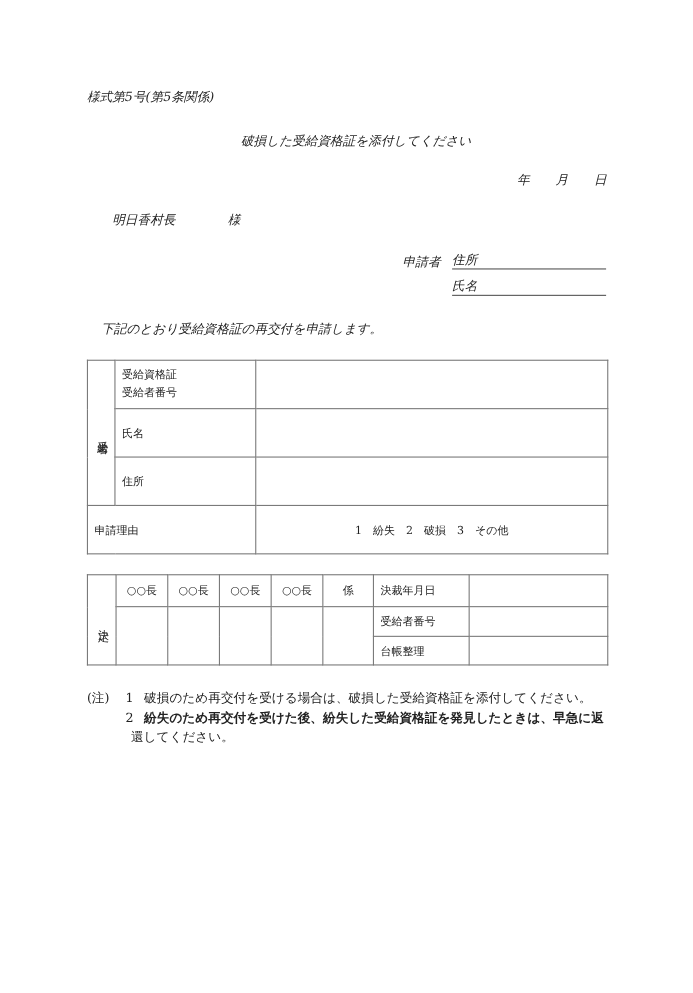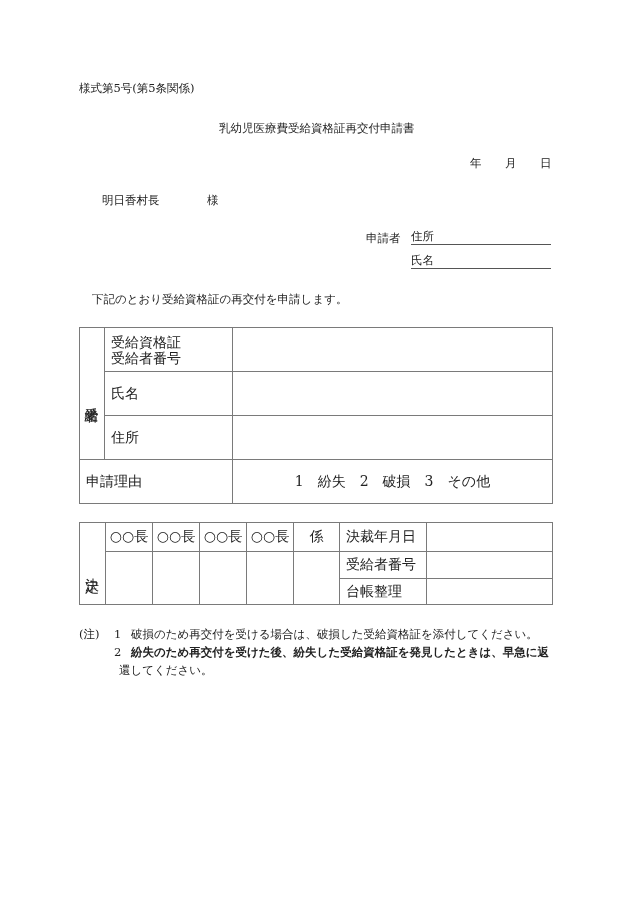--- a/index.html
+++ b/index.html
@@ -1,32 +1,32 @@
 <!DOCTYPE html>
 <html><head>
 <meta charset="utf-8">
 <style>
   html, body { margin: 0; padding: 0; background: #ffffff; }
   body { width: 630px; height: 903px; position: relative; overflow: hidden;
          font-family: "DejaVu Serif", "Liberation Serif", serif; color: #222; font-size: 11.5px; }
-  .abs { position: absolute; white-space: nowrap; }
+  .abs { position: absolute; white-space: nowrap; font-style: italic; }
   .uline { border-bottom: 1px solid #555; }
   table { border-collapse: collapse; position: absolute; }
-  td { border: 1px solid #7a7a7a; padding: 0; font-size: 14px; vertical-align: middle; }
+  td { border: 1px solid #7a7a7a; padding: 0; font-size: 10px; vertical-align: middle; }
   .vert { writing-mode: vertical-rl; text-orientation: upright; letter-spacing: 1px; }
   .center { text-align: center; }
   .pad { padding-left: 6px; }
   .note { position: absolute; font-size: 11.5px; white-space: nowrap; }
 </style>
 </head>
 <body>
 
 <div class="abs" style="left:79px; top:81px;">様式第5号(第5条関係)</div>
 
-<div class="abs" style="left:219px; top:121px;">乳幼児医療費受給資格証再交付申請書</div>
+<div class="abs" style="left:219px; top:121px;">破損した受給資格証を添付してください</div>
 
 <div>
   <span class="abs" style="left:470px; top:156px;">年</span>
   <span class="abs" style="left:505px; top:156px;">月</span>
   <span class="abs" style="left:540px; top:156px;">日</span>
 </div>
 
 <span class="abs" style="left:102px; top:193px;">明日香村長</span>
 <span class="abs" style="left:207px; top:193px;">様</span>
 

